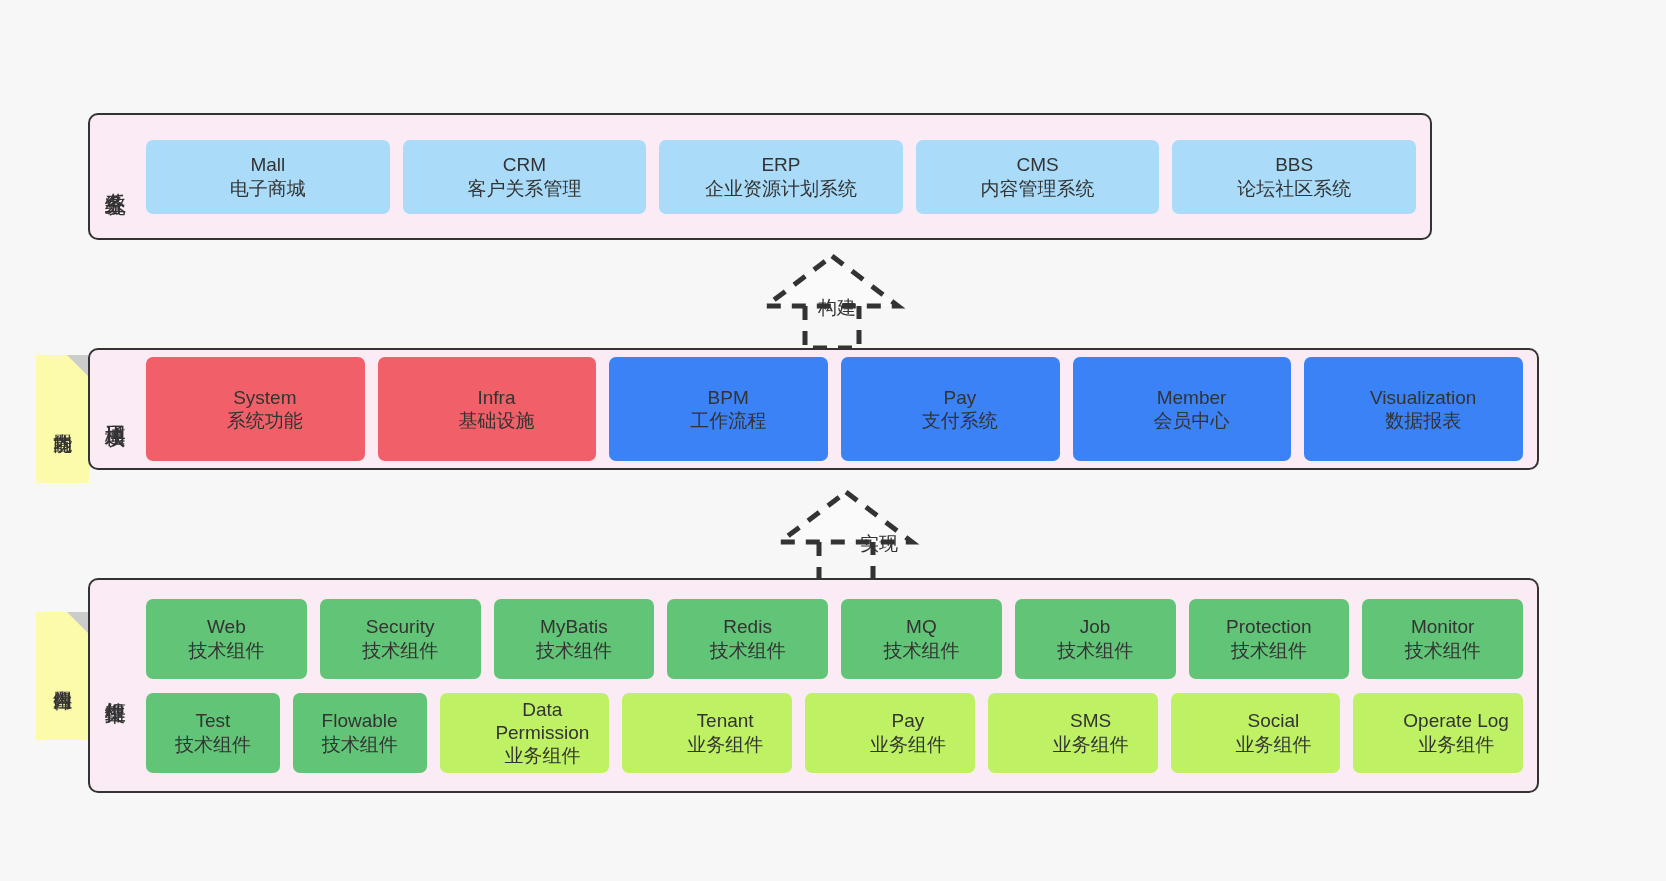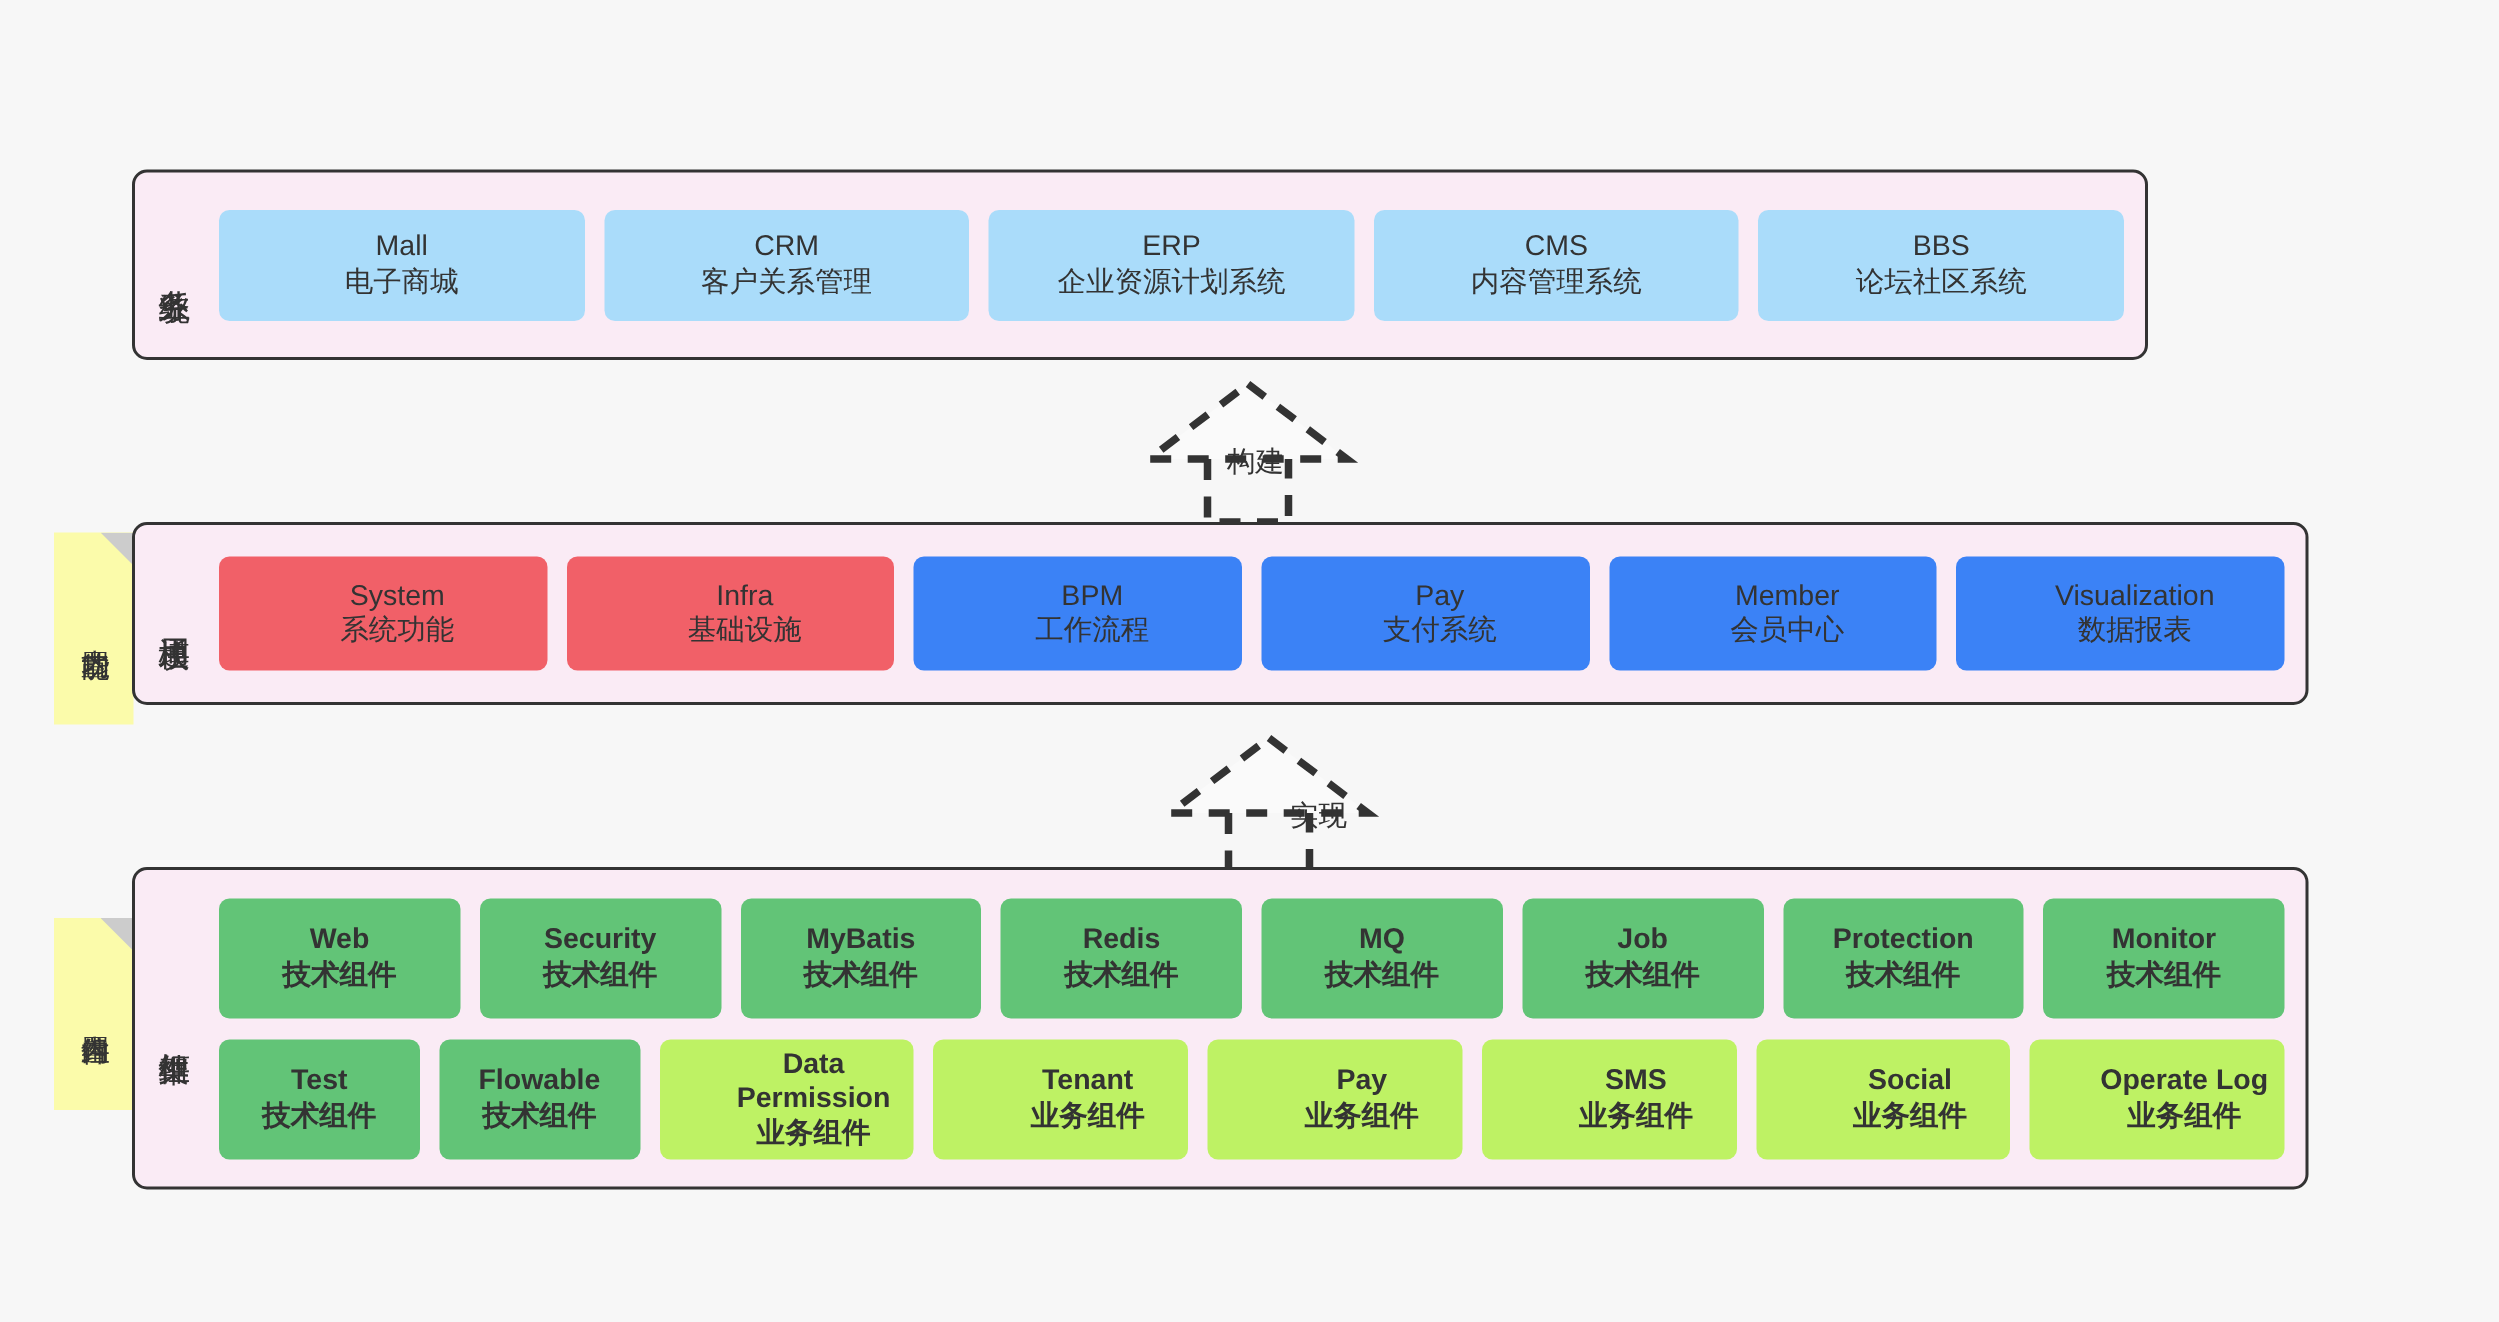--- a/index.html
+++ b/index.html
@@ -61,21 +61,20 @@
     flex-direction: column;
     justify-content: center;
     gap: 14px;
     padding: 12px 14px 12px 6px;
   }
   .row {
     display: flex;
     justify-content: space-between;
     width: 100%;
     gap: 13px;
-    font-weight: bold;
   }
 
   
   .card {
     flex: 1 1 0;
     border-radius: 7px;
     display: flex;
     flex-direction: column;
     align-items: center;
     justify-content: center;
@@ -88,21 +87,21 @@
     user-select: none;
   }
   .card .en { white-space: nowrap; }
   .card .cn { white-space: nowrap; }
   .card.wrap .en { white-space: normal; }
 
   .layer-biz .layer-body { gap: 13px; }
   .layer-biz .card { height: 74px; background: #aadcfa; }
 
   .layer-mod .layer-body { gap: 13px; }
-  .layer-mod .card { height: 76px; padding-left: 23px; }
+  .layer-mod .card { height: 104px; padding-left: 23px; }
   .card.red { background: #f16068; }
   .card.pink { background: #3b82f6; }
 
   .card.green { background: #62c477; }
   .card.lightgreen { background: #bef264; padding-left: 40px; }
   .layer-fw .card { height: 80px; }
 
   
   .note {
     position: absolute;

